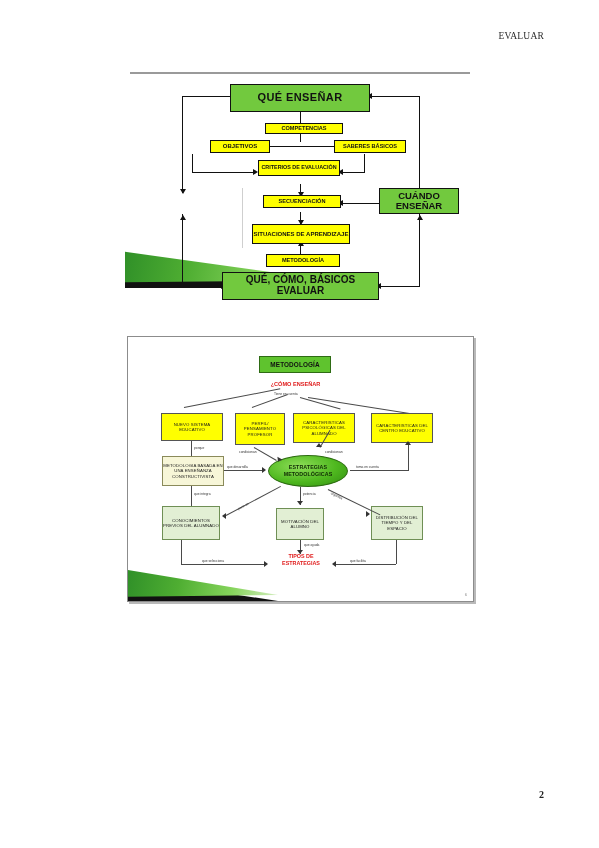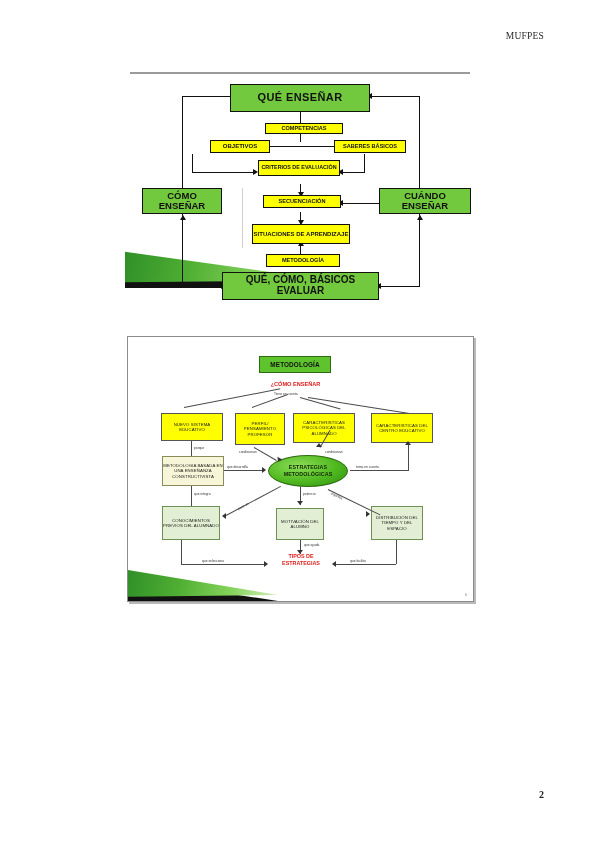--- a/index.html
+++ b/index.html
@@ -115,21 +115,21 @@
     position:absolute;right:55px;bottom:48px;
     font-family:"Liberation Serif", serif;font-size:10px;font-weight:bold;color:#222;
   }
 </style>
 </head>
 <body>
 
 <div class="page">
 
   <div class="header">
-    <div>MUFPES</div>
+    <div>EVALUAR</div>
   </div>
   <div class="hrule"></div>
 
   <div class="diagram" id="diagram1">
 
     <div class="wedge">
       <div class="shadow"></div>
         <div class="tri"></div>
     </div>
 
@@ -185,23 +185,22 @@
     <div class="box green" style="left:100px;top:0px;width:140px;height:28px;font-size:11px;letter-spacing:.4px;">QUÉ ENSEÑAR</div>
 
     <div class="box yellow" style="left:135px;top:39px;width:78px;height:11px;font-size:5.6px;">COMPETENCIAS</div>
 
     <div class="box yellow" style="left:80px;top:56px;width:60px;height:13px;font-size:6px;">OBJETIVOS</div>
 
     <div class="box yellow" style="left:204px;top:56px;width:72px;height:13px;font-size:5.6px;">SABERES BÁSICOS</div>
 
     <div class="box yellow" style="left:128px;top:76px;width:82px;height:16px;font-size:5.4px;">CRITERIOS DE EVALUACIÓN</div>
 
-    <div class="box green" style="left:12px;top:104px;width:80px;height:26px;font-size:9.5px;">CÓMO ENSEÑAR</div>
-
-    <div class="box green" style="left:249px;top:104px;width:92px;height:26px;font-size:9.5px;">CUÁNDO ENSEÑAR</div>
+
+    <div class="box green" style="left:249px;top:104px;width:80px;height:26px;font-size:9.5px;">CUÁNDO ENSEÑAR</div>
 
     <div class="box yellow" style="left:133px;top:111px;width:78px;height:13px;font-size:5.6px;">SECUENCIACIÓN</div>
 
     <div class="box yellow" style="left:122px;top:140px;width:98px;height:20px;font-size:6px;">SITUACIONES DE APRENDIZAJE</div>
 
     <div class="box yellow" style="left:136px;top:170px;width:74px;height:13px;font-size:5.6px;">METODOLOGÍA</div>
 
     <div class="box green" style="left:92px;top:188px;width:157px;height:28px;font-size:10px;">QUÉ, CÓMO, BÁSICOS EVALUAR</div>
   </div>
 

